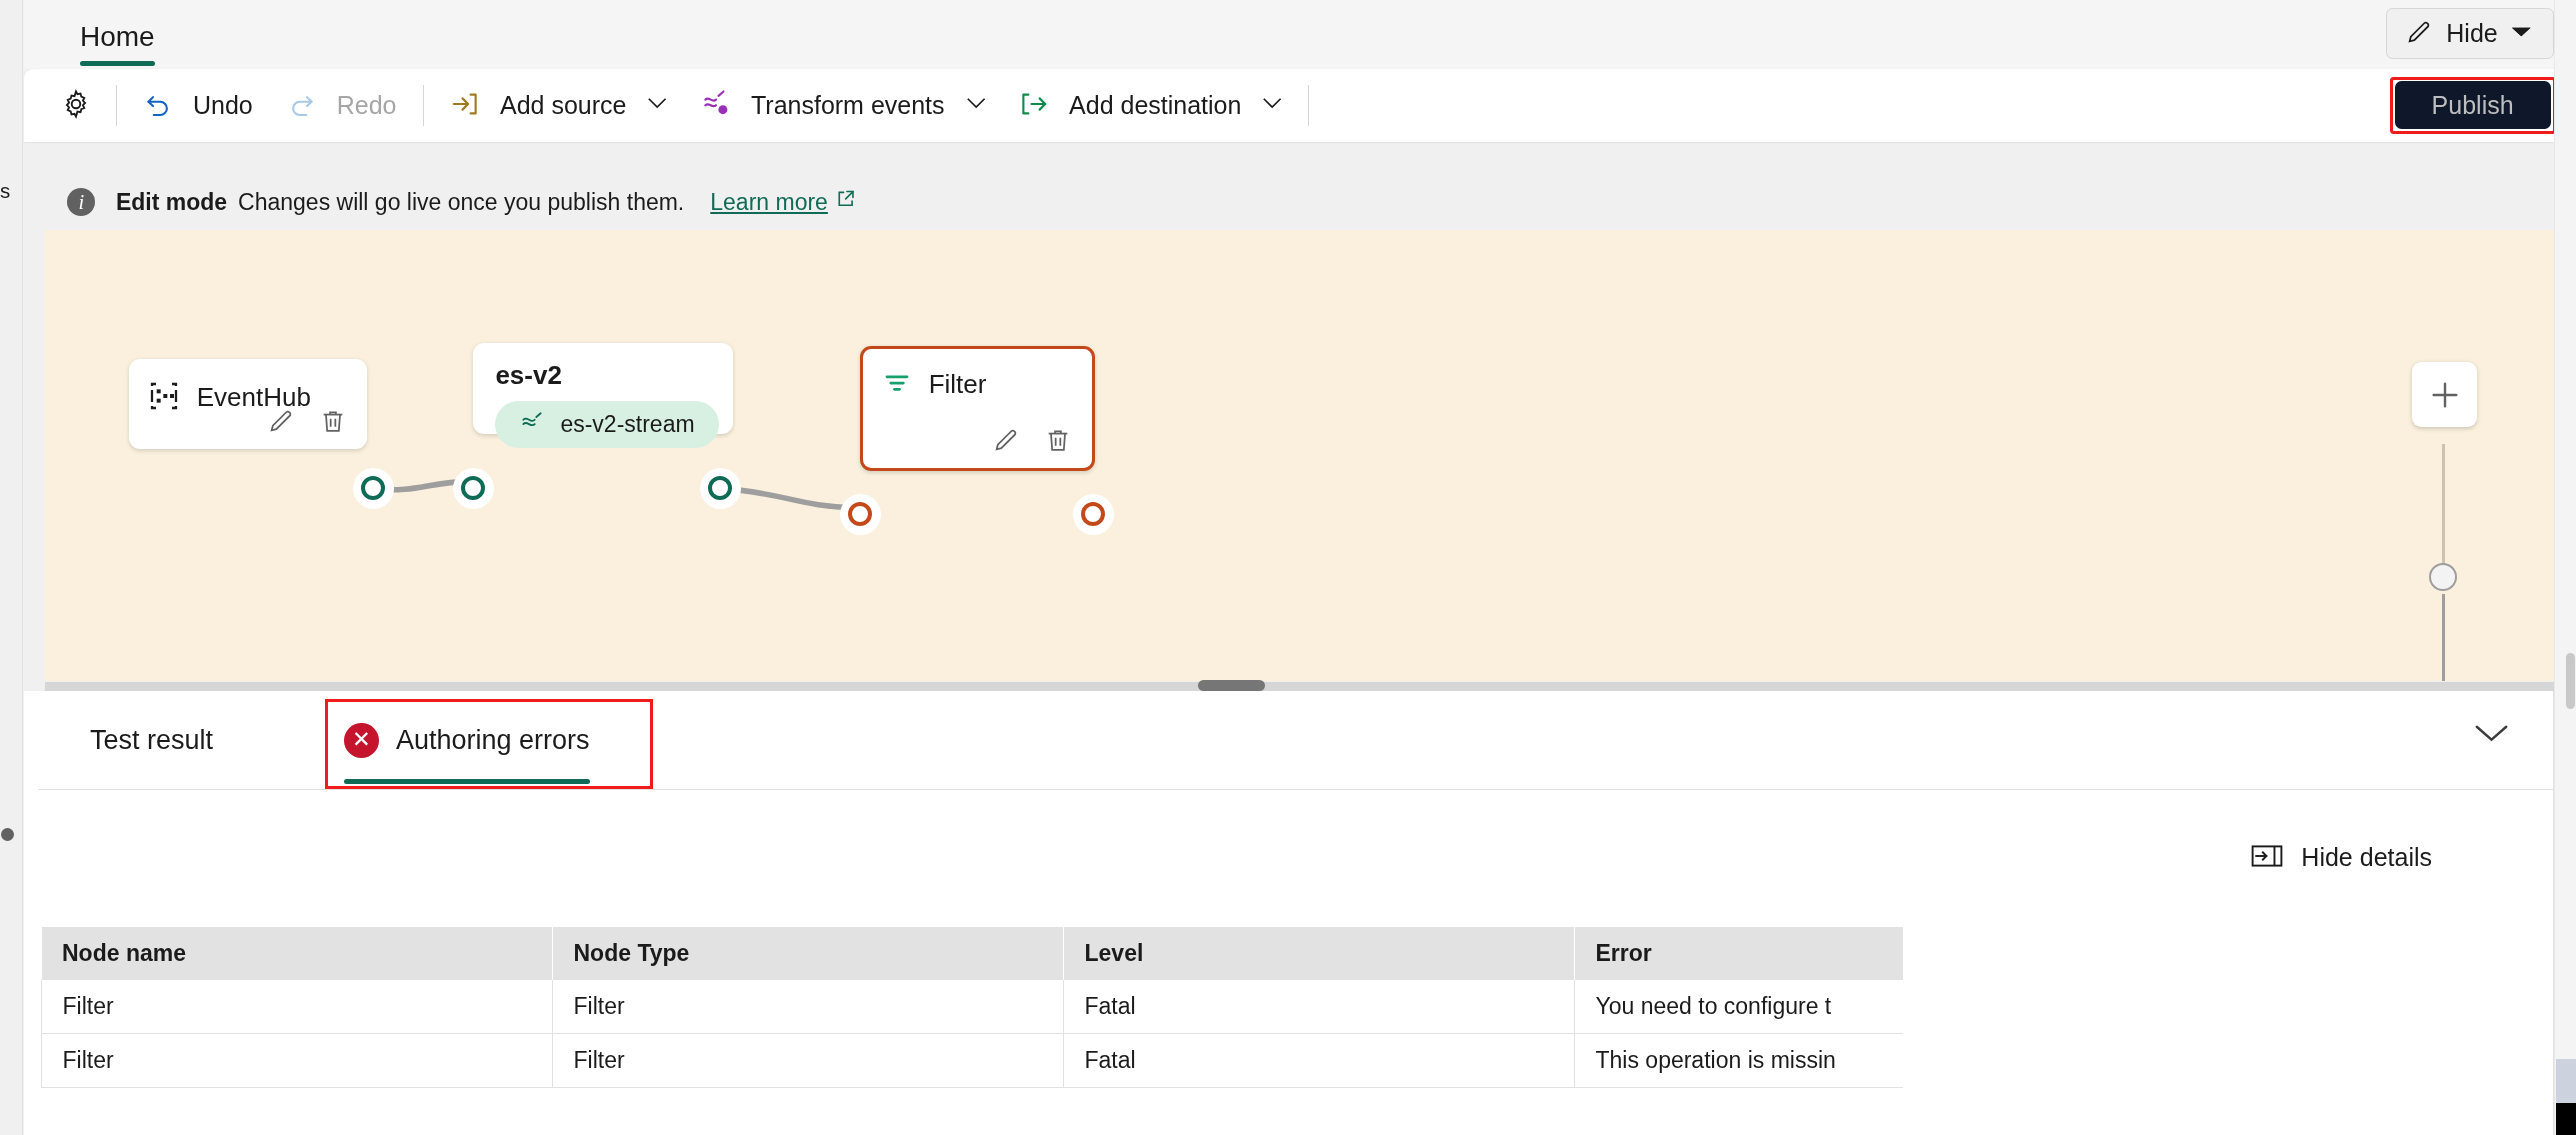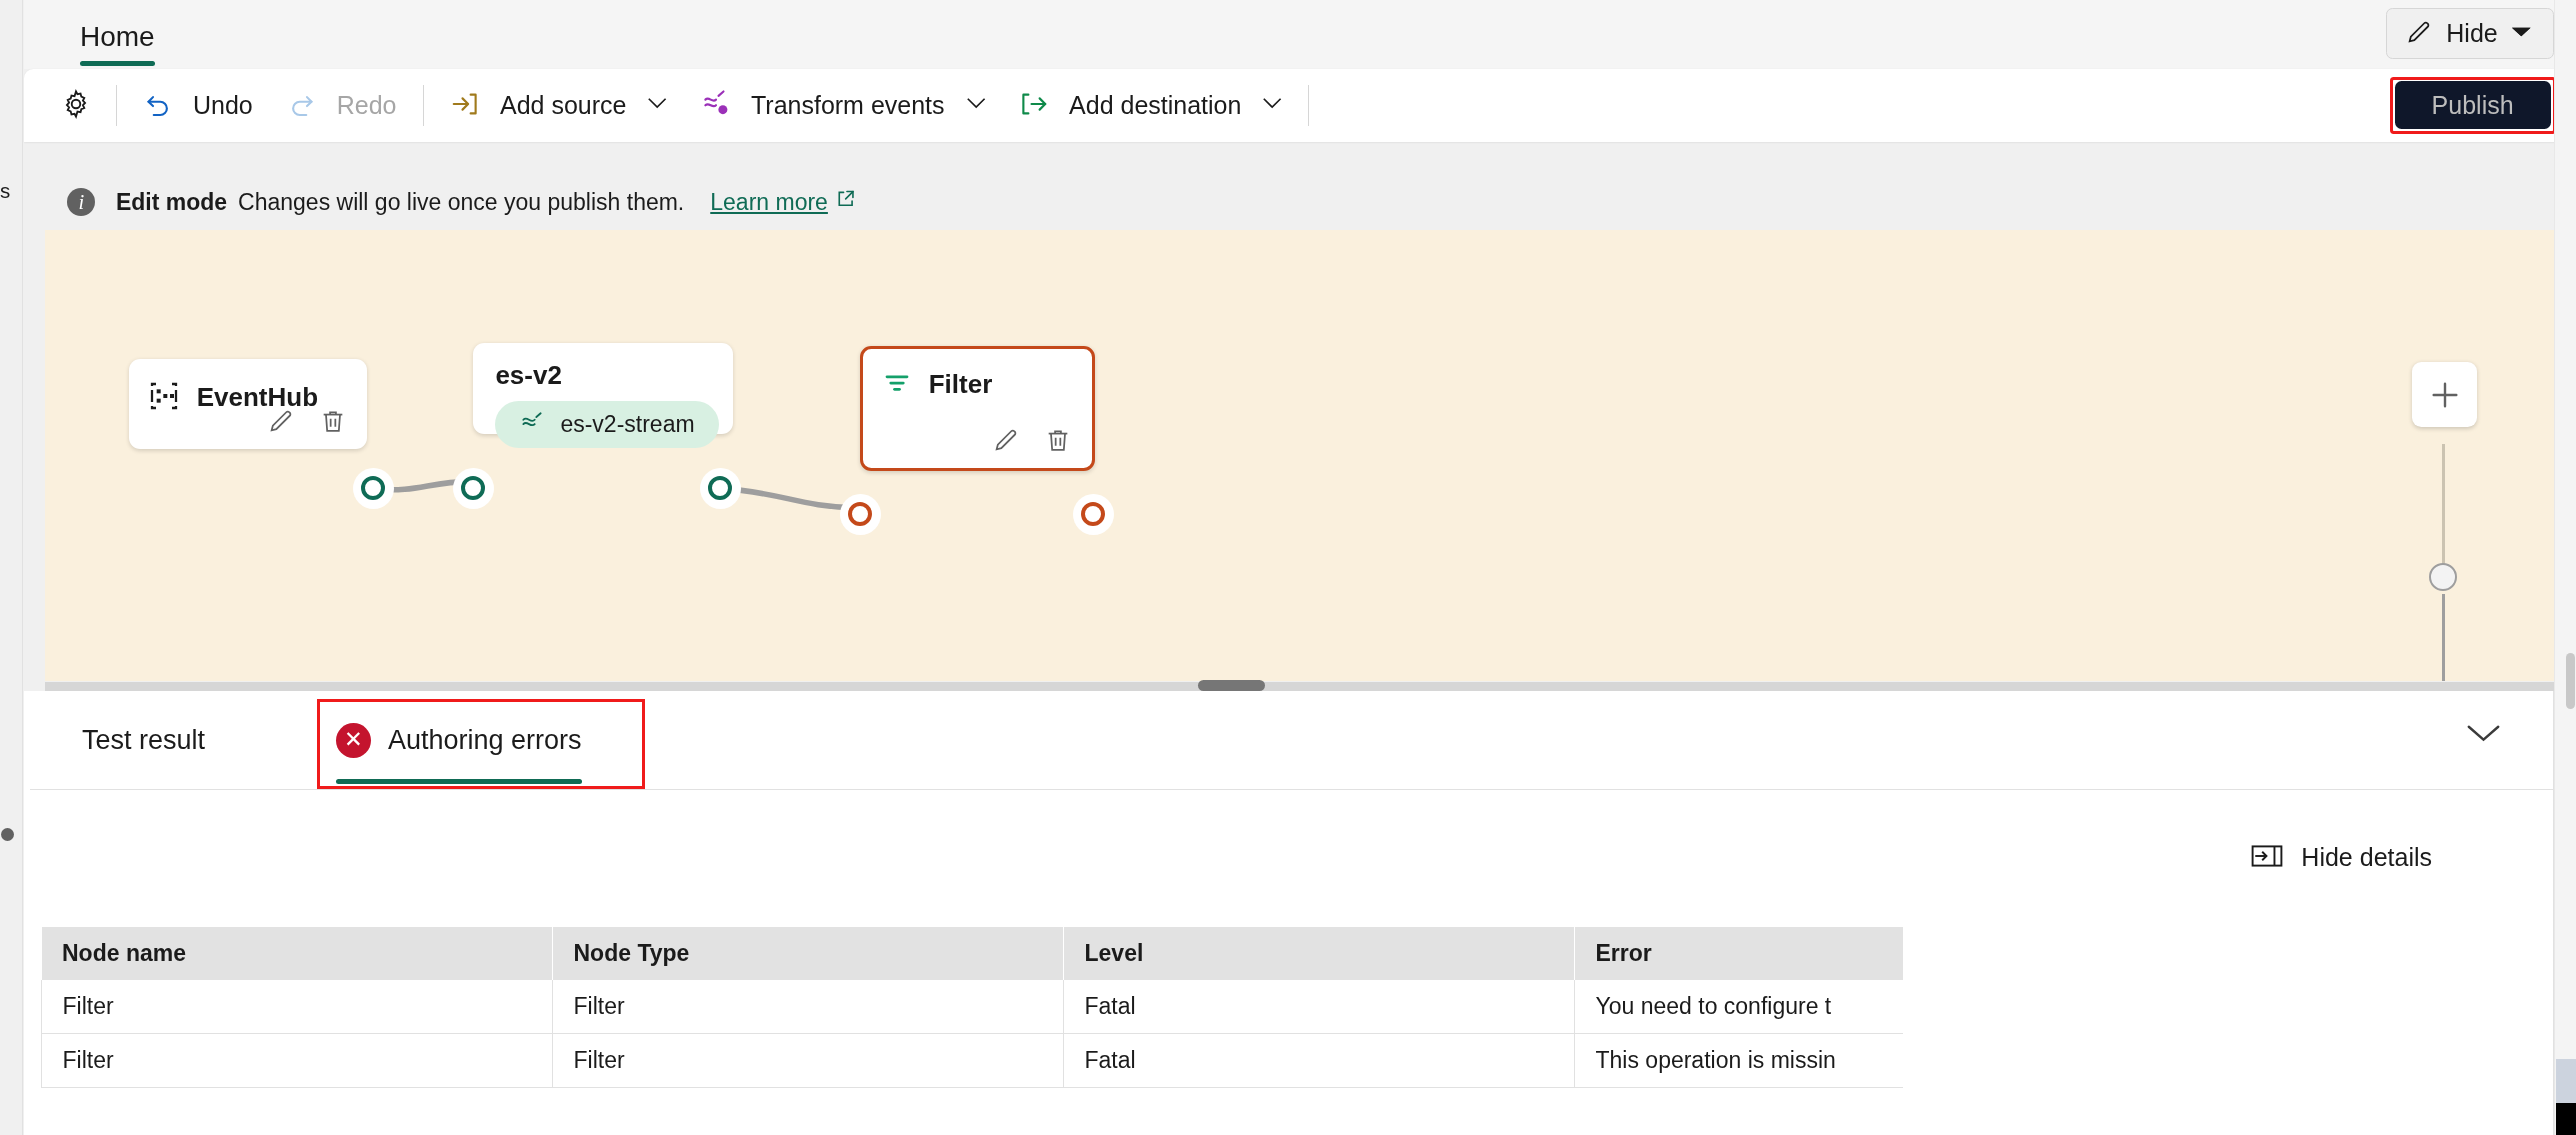--- a/index.html
+++ b/index.html
@@ -100,21 +100,21 @@
   
   .canvas {
     position: absolute; left: 45px; top: 230px; width: 2509px; height: 451px;
     background: #faf0dd; overflow: hidden;
   }
   .node {
     position: absolute; background: #ffffff; border-radius: 11.2px;
     box-shadow: 0 1.9px 4.7px rgba(0,0,0,0.14);
   }
   .node-title-row { display: flex; align-items: center; gap: 17px; }
-  .node-title { font-size: 26px; color: #1b1b1b; font-weight: bold; }
+  .node-title { font-size: 26px; color: #1b1b1b; }
   .node-title.bold { font-weight: bold; }
   .node-actions {
     position: absolute; right: 20.5px; bottom: 11.2px;
     display: flex; align-items: center; gap: 24px;
   }
   .icon-btn { cursor: pointer; }
 
   .port {
     position: absolute; width: 24px; height: 24px; border-radius: 50%;
     background: #ffffff; border: 4.7px solid #0f6b55;
@@ -165,21 +165,21 @@
     position: absolute; left: 1198px; top: 680px; width: 67px; height: 11.2px;
     border-radius: 5.6px; background: #767676; cursor: ns-resize;
   }
 
   
   .bottompane {
     position: absolute; left: 24px; top: 691px; width: 2529px; height: 444px;
     background: #ffffff;
   }
   .tabrow {
-    position: absolute; left: 6px; top: 0; width: 2529px; height: 99px;
+    position: absolute; left: 14px; top: 0; width: 2529px; height: 99px;
     border-bottom: 0.9px solid #e1e1e1;
   }
   .ptab {
     position: absolute; display: flex; align-items: center; gap: 17px;
     height: 99px; cursor: pointer;
   }
   .ptab-label { font-size: 27px; color: #1b1b1b; }
   .ptab-underline {
     position: absolute; left: 0; bottom: 5.6px; height: 5.6px; border-radius: 2.8px;
     background: #0f6b55; width: 100%;

